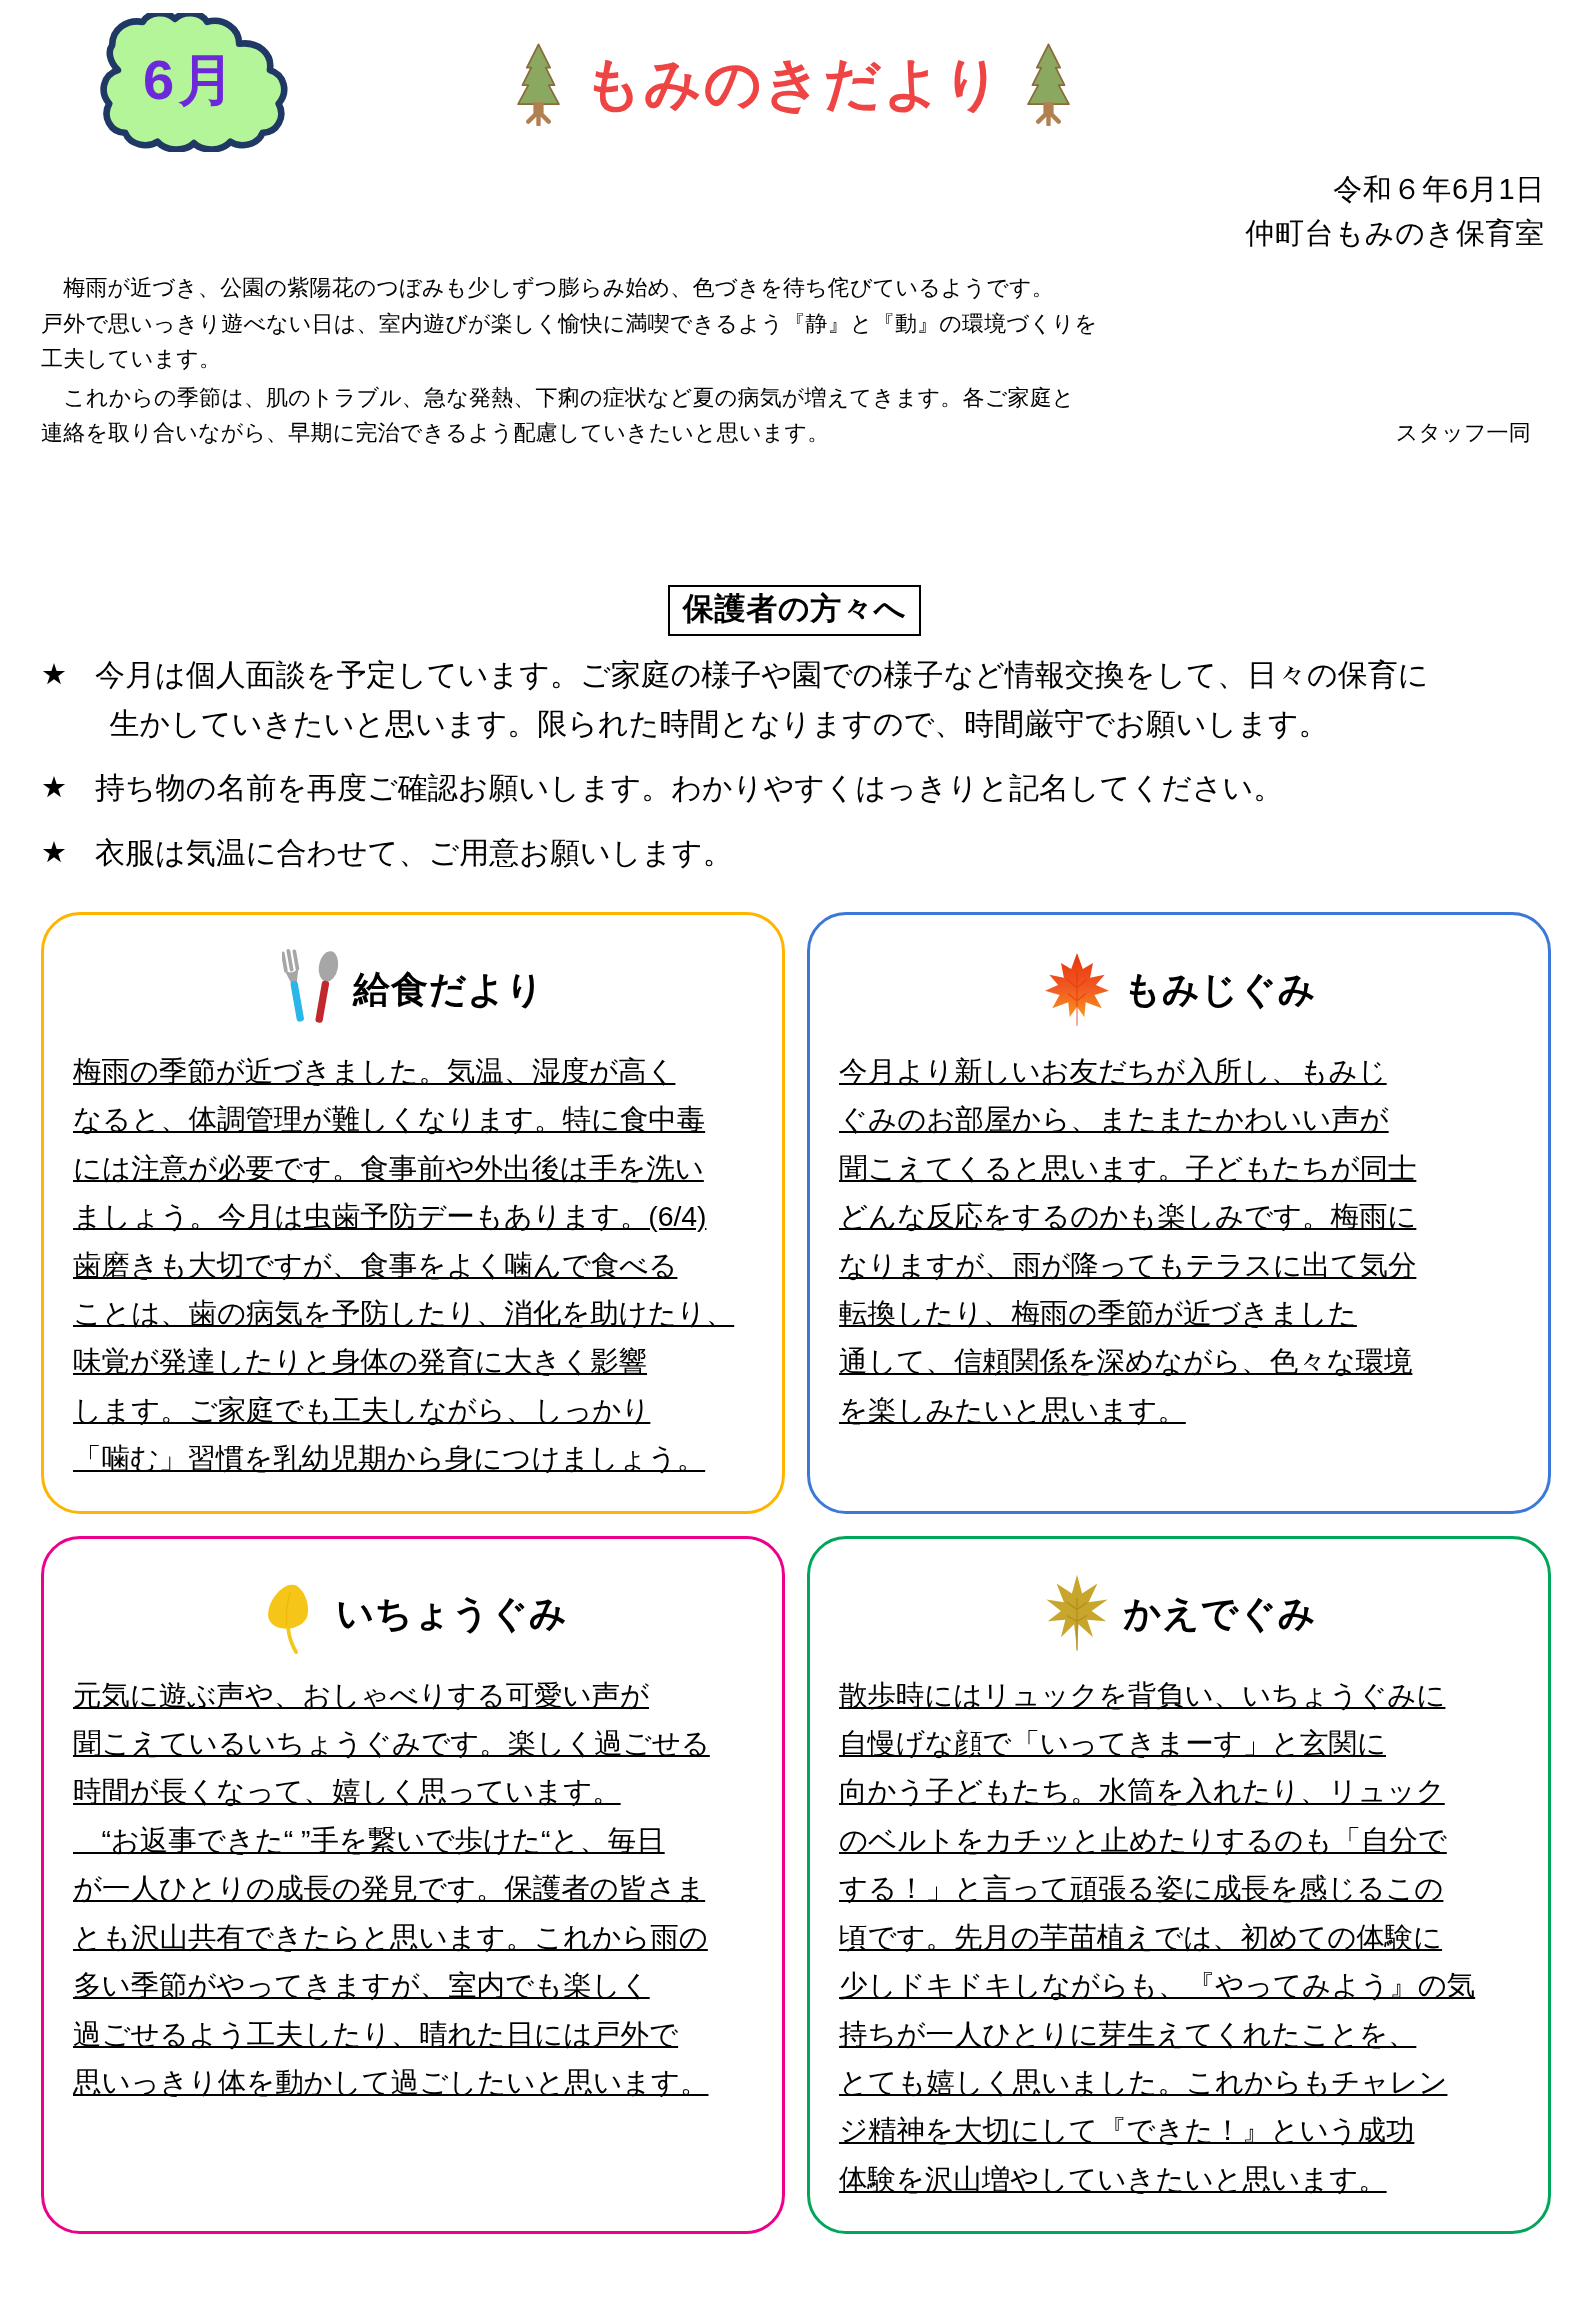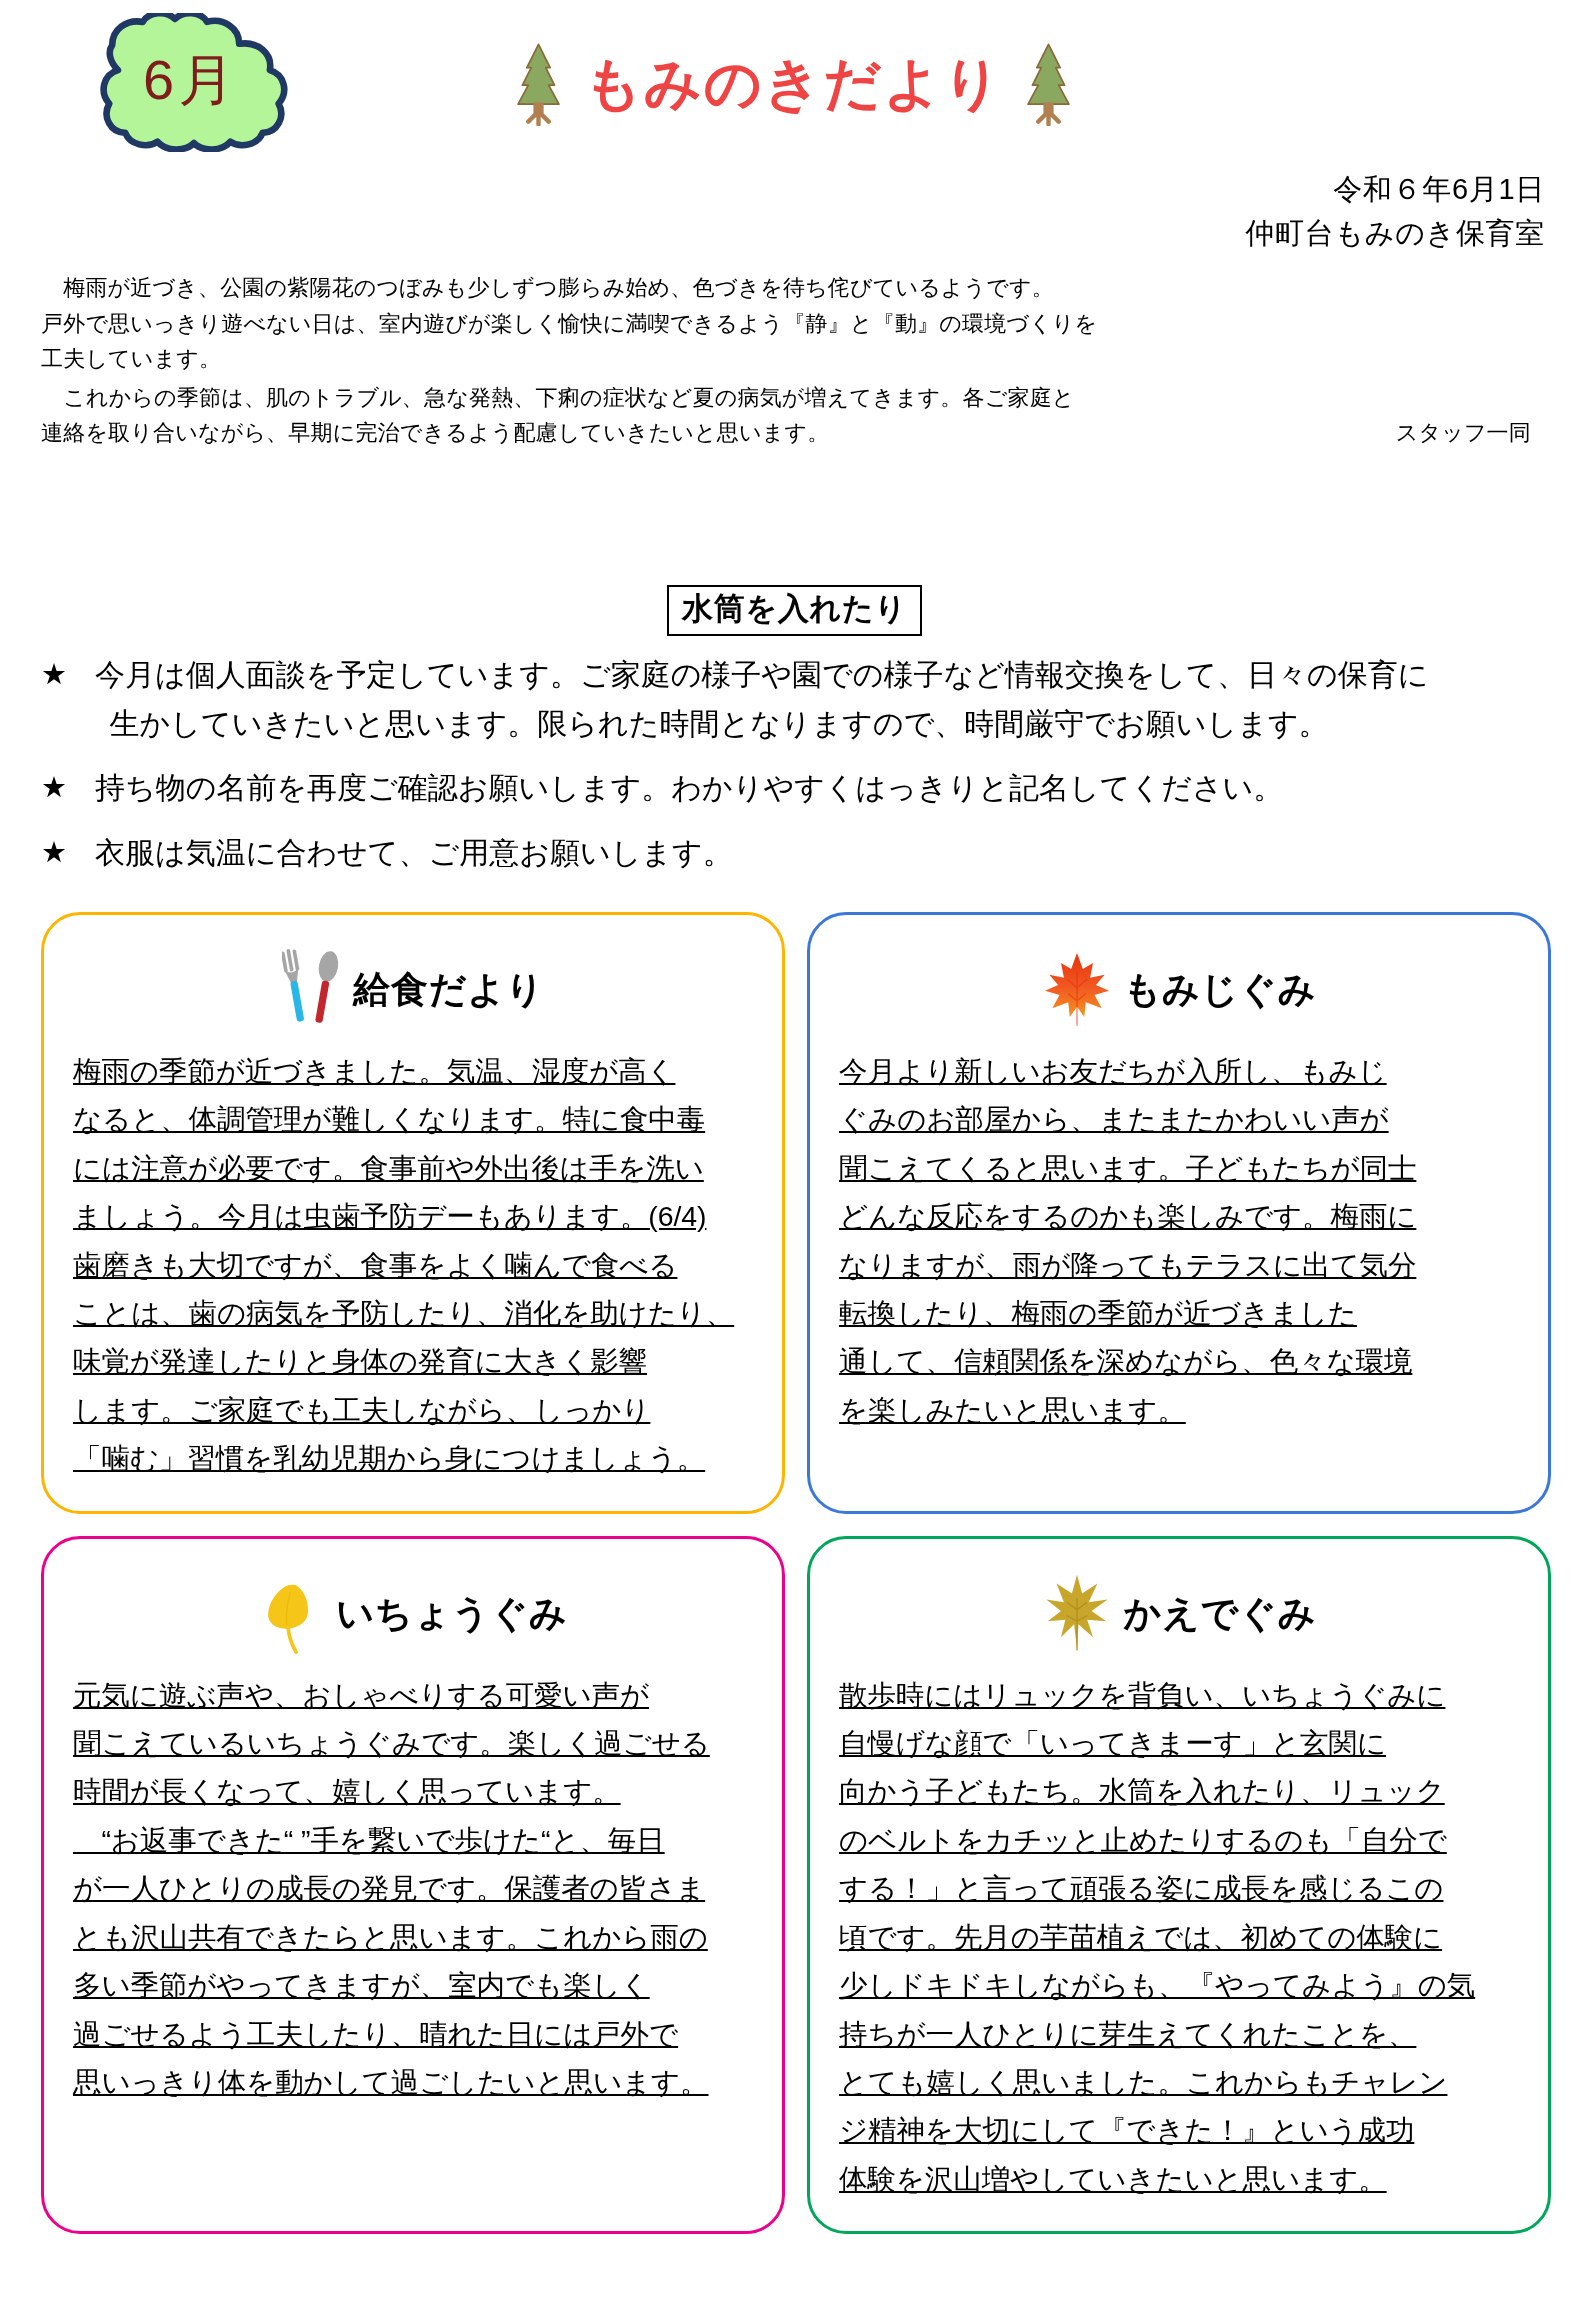--- a/index.html
+++ b/index.html
@@ -16,21 +16,21 @@
 
   
   .header{position:relative;height:183px;}
   .cloud-badge{
     position:absolute;left:45px;top:13px;width:292px;height:139px;
     display:flex;align-items:center;justify-content:center;
   }
   .cloud-badge svg{position:absolute;left:0;top:0;}
   .cloud-text{
     position:relative;z-index:3;
-    font-size:56px;font-weight:normal;color:#7f1d1d;
+    font-size:56px;font-weight:bold;color:#6d28d9;
     letter-spacing:4.4px;line-height:1;
     transform:translateY(-2.9px);
   }
   .title-wrap{
     position:absolute;left:512px;top:40px;
     display:flex;align-items:center;gap:19px;
   }
   .doc-title{
     font-size:57px;font-weight:bold;color:#ef4444;
     letter-spacing:1.5px;line-height:1;white-space:nowrap;
@@ -144,21 +144,21 @@
       <span>戸外で思いっきり遊べない日は、室内遊びが楽しく愉快に満喫できるよう『静』と『動』の環境づくりを</span><br>
       <span>工夫しています。</span>
     </p>
     <p>
       <span>　これからの季節は、肌のトラブル、急な発熱、下痢の症状など夏の病気が増えてきます。各ご家庭と</span><br>
       <span>連絡を取り合いながら、早期に完治できるよう配慮していきたいと思います。</span><span class="sig">スタッフ一同</span>
     </p>
   </div>
 
   <div class="parents-head">
-    <span class="boxed">水筒を入れたり</span>
+    <span class="boxed">保護者の方々へ</span>
   </div>
 
   <div class="bullets">
     <div class="bullet">
       <span class="star">★</span>
       <span class="btext">
         <span>今月は個人面談を予定しています。ご家庭の様子や園での様子など情報交換をして、日々の保育に</span>
         <span class="cont">生かしていきたいと思います。限られた時間となりますので、時間厳守でお願いします。</span>
       </span>
     </div>

